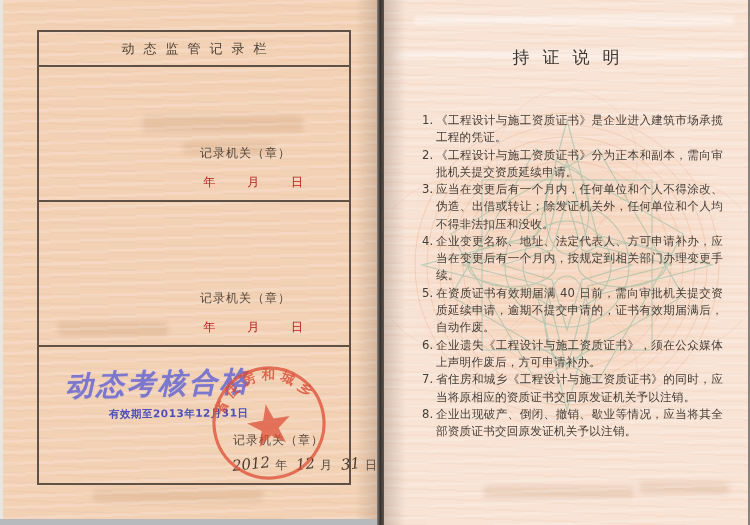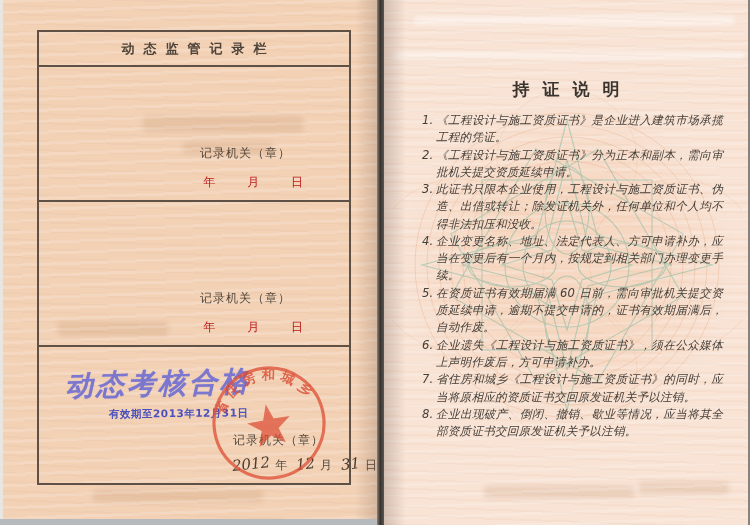--- a/index.html
+++ b/index.html
@@ -45,21 +45,21 @@
   .edge-right{position:absolute;right:0;top:0;width:2px;height:525px;background:#87827d;}
   .strip-bottom-left{position:absolute;left:0;top:519px;width:377px;height:6px;background:#b7babc;}
 
   
   .record-table{
     position:absolute;left:34px;top:30px;width:310px;height:451px;
     border:2px solid #5f5146;z-index:2;
   }
   .table-header{
     height:33px;line-height:33px;border-bottom:2px solid #5f5146;
-    text-align:center;font-size:13px;font-weight:bold;color:#4e4339;
+    text-align:center;font-size:13px;font-weight:normal;color:#4e4339;
     letter-spacing:9px;padding-left:9px;
   }
   .record-row{position:relative;border-bottom:2px solid #5f5146;}
   .record-row.r1{height:133px;}
   .record-row.r2{height:143px;}
   .assessment-row{position:relative;height:134px;}
   .agency-label{
     position:absolute;right:58px;bottom:38px;
     font-size:12px;color:#55483d;letter-spacing:1px;
   }
@@ -96,31 +96,31 @@
 
   
   .seal{
     position:absolute;left:205px;top:362px;width:122px;height:122px;z-index:4;
     transform:rotate(-10deg);opacity:.88;
   }
 
   
   .guilloche{position:absolute;left:8px;top:90px;width:350px;height:350px;z-index:1;filter:blur(.4px);}
   .holder-title{
-    position:relative;z-index:2;margin-top:78px;text-align:center;
-    font-size:17px;font-weight:bold;color:#3a342e;letter-spacing:13px;padding-left:13px;
+    position:relative;z-index:2;margin-top:46px;text-align:center;
+    font-size:17px;font-weight:normal;color:#3a342e;letter-spacing:13px;padding-left:13px;
   }
   .instruction-list{
     position:absolute;left:38px;top:112px;width:301px;z-index:2;
     margin:0;padding:0;list-style:none;counter-reset:item;
     font-size:11.6px;line-height:17.1px;color:#443e38;letter-spacing:.2px;
     text-align:justify;
   }
   .instruction-list li{
-    counter-increment:item;position:relative;padding-left:14px;margin:0 0 .5px 0;font-style:italic;
+    counter-increment:item;position:relative;padding-left:14px;margin:0 0 .5px 0;
   }
   .instruction-list li::before{
     content:counter(item) ".";position:absolute;left:0;top:0;
   }
 
   
   .smudge{position:absolute;pointer-events:none;filter:blur(2.5px);border-radius:4px;
     background:rgba(190,140,100,.22);}
   .band{position:absolute;pointer-events:none;filter:blur(2px);
     background:rgba(255,255,255,.45);}
@@ -208,23 +208,23 @@
         <ellipse cx="120" cy="175" rx="44" ry="22"></ellipse>
         <ellipse cx="230" cy="175" rx="44" ry="22"></ellipse>
       </g>
     </svg>
 
     <div class="holder-title">持证说明</div>
 
     <ol class="instruction-list">
       <li>《工程设计与施工资质证书》是企业进入建筑市场承揽工程的凭证。</li>
       <li>《工程设计与施工资质证书》分为正本和副本，需向审批机关提交资质延续申请。</li>
-      <li>此证书只限本企业使用，工程设计与施工资质证书、伪造、出借或转让；除发证机关外，任何单位和个人均不得非法扣压和没收。</li>
+      <li>应当在变更后有一个月内，任何单位和个人不得涂改、伪造、出借或转让；除发证机关外，任何单位和个人均不得非法扣压和没收。</li>
       <li>企业变更名称、地址、法定代表人、方可申请补办，应当在变更后有一个月内，按规定到相关部门办理变更手续。</li>
-      <li>在资质证书有效期届满 60 日前，需向审批机关提交资质延续申请，逾期不提交申请的，证书有效期届满后，自动作废。</li>
+      <li>在资质证书有效期届满 40 日前，需向审批机关提交资质延续申请，逾期不提交申请的，证书有效期届满后，自动作废。</li>
       <li>企业遗失《工程设计与施工资质证书》，须在公众媒体上声明作废后，方可申请补办。</li>
       <li>省住房和城乡《工程设计与施工资质证书》的同时，应当将原相应的资质证书交回原发证机关予以注销。</li>
       <li>企业出现破产、倒闭、撤销、歇业等情况，应当将其全部资质证书交回原发证机关予以注销。</li>
     </ol>
 
     <div class="band" style="left:30px;top:16px;width:320px;height:9px;"></div>
     <div class="band" style="left:10px;top:52px;width:350px;height:7px;"></div>
     <div class="smudge" style="left:100px;top:486px;width:150px;height:12px;"></div>
     <div class="smudge" style="left:255px;top:482px;width:90px;height:12px;"></div>
   </div>

